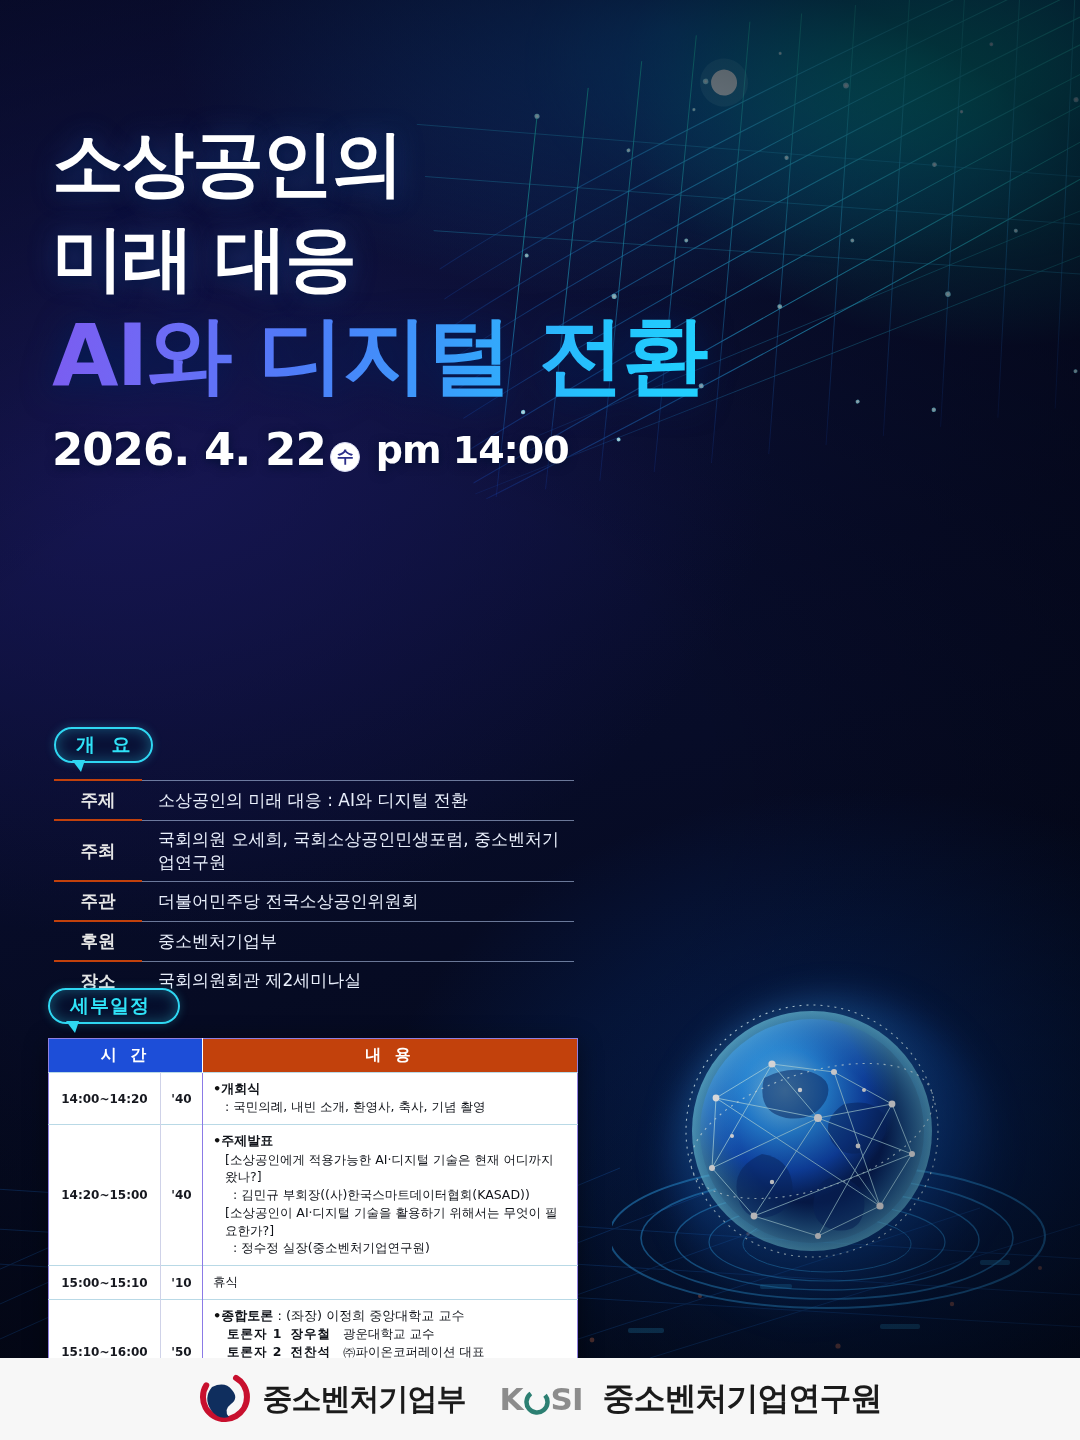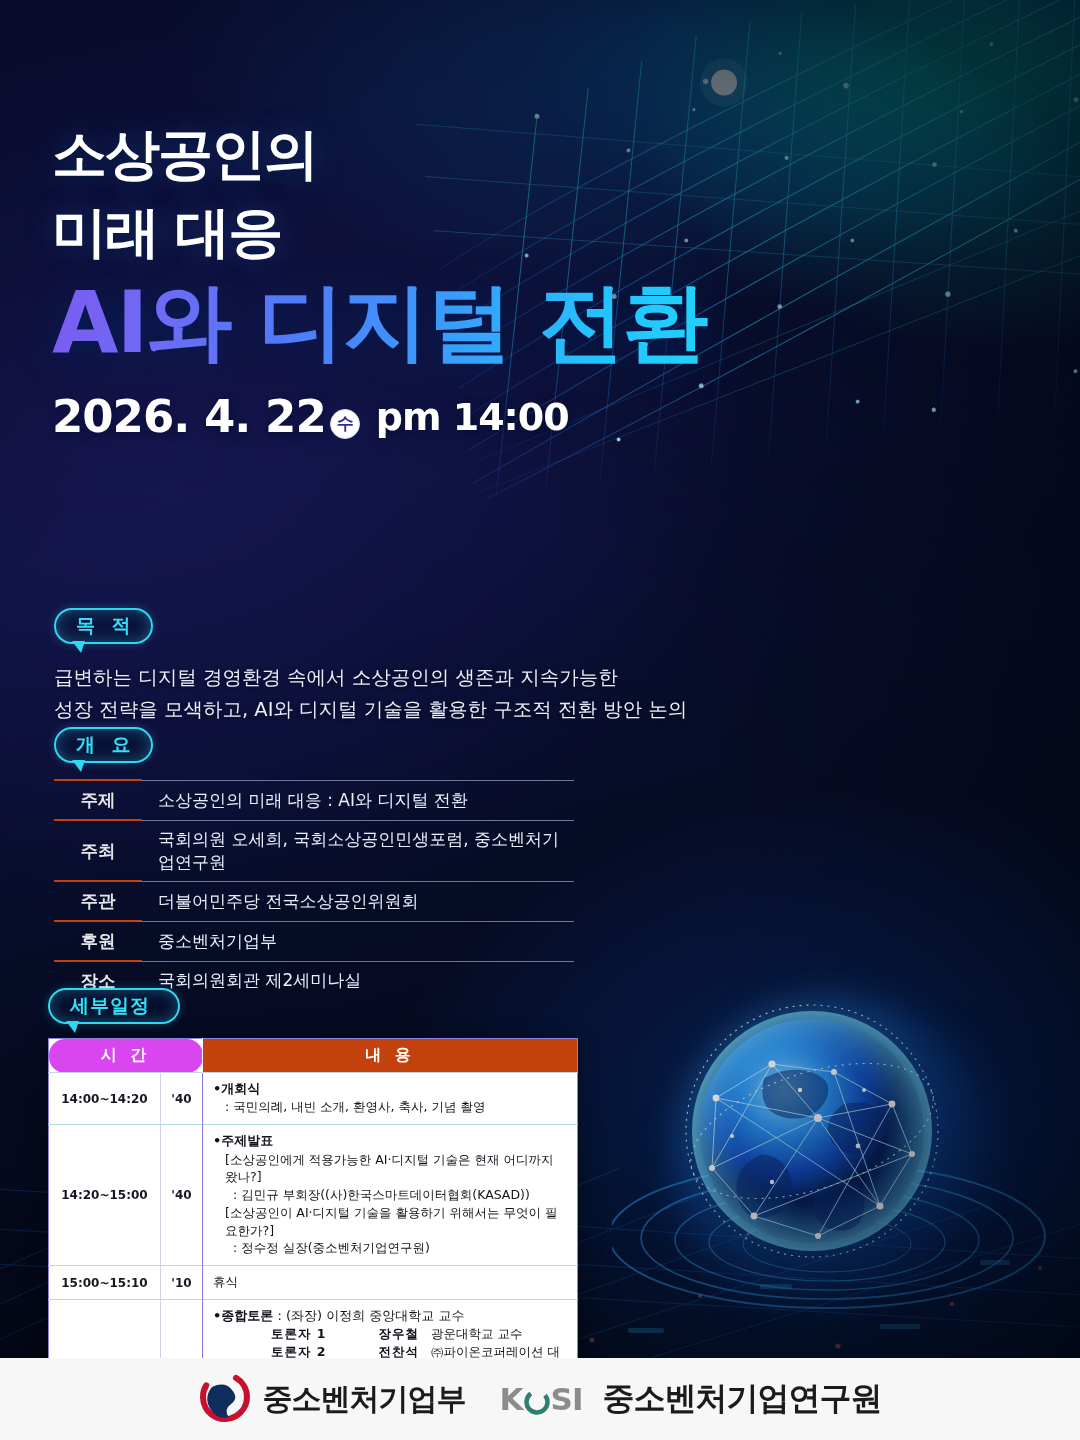--- a/index.html
+++ b/index.html
@@ -39,21 +39,21 @@
   .globe-wrap svg{ position:absolute; inset:0; width:100%; height:100%; }
 
   
   .circuit{ position:absolute; left:0; right:0; bottom:82px; height:330px; opacity:.55; }
   .circuit svg{ width:100%; height:100%; }
 
   
   .title{ position:absolute; left:52px; top:128px; width:760px; z-index:6; }
   .tline{ font-weight:900; letter-spacing:-2px; line-height:.98;
           font-family:"DejaVu Sans","Liberation Sans",sans-serif; }
-  .t1,.t2{ font-size:55px; color:#ffffff;
+  .t1,.t2{ font-size:72px; color:#ffffff;
      text-shadow:0 3px 14px rgba(0,18,60,.9), 0 0 28px rgba(70,140,255,.35); }
   .t2{ margin-top:24px; }
   .t3{ font-size:86px; margin-top:20px;
      background:linear-gradient(100deg,#7b5cf0 0%,#6f6af5 14%,#4f7bf8 32%,#3a9cfb 52%,#23c3fd 72%,#1fe0ff 100%);
      -webkit-background-clip:text; background-clip:text; color:transparent;
      -webkit-text-fill-color:transparent;
      filter:drop-shadow(0 3px 16px rgba(0,30,90,.85)); }
   .datebar{ margin-top:26px; display:flex; align-items:center; gap:2px;
      font-size:45px; font-weight:700; color:#fff; letter-spacing:-1px;
      text-shadow:0 2px 10px rgba(0,14,50,.9); }
@@ -88,36 +88,36 @@
   .ovtable tr td.v{ padding-left:16px; color:#e9effb; font-size:17px; font-weight:500;
      border-top:1px solid rgba(190,210,245,.55); }
   .ovtable tr:last-child td.v{ border-bottom:none; }
   .bigdate{ color:#35e0f5; font-size:23px; font-weight:900; letter-spacing:-.5px; }
   .smdate{ color:#eaf1ff; font-size:16px; font-weight:600; }
 
   
   .sec-sch{ position:absolute; left:48px; top:988px; z-index:6; }
   .schtable{ margin-top:14px; width:530px; border-collapse:collapse;
      background:#ffffff; border:1px solid #8f7fe0; box-shadow:0 4px 22px rgba(0,0,0,.45); }
-  .schtable th.h-time{ background:#d946ef; color:#ffffff; font-size:16px; font-weight:800;
-     letter-spacing:4px; padding:6px 0; border-right:1px solid #fff;border-radius:16px; }
+  .schtable th.h-time{ background:#1d4ed8; color:#ffffff; font-size:16px; font-weight:800;
+     letter-spacing:4px; padding:6px 0; border-right:1px solid #fff; }
   .schtable th.h-cont{ background:#c2410c; color:#ffffff; font-size:16px; font-weight:800;
      letter-spacing:4px; padding:6px 0; }
   .schtable td{ border-top:1px solid #b9d9e6; }
   .schtable td.time{ width:112px; text-align:center; font-size:12px; font-weight:700;
      color:#16181f; border-right:1px solid #cfd2e8; padding:3px 2px; }
   .schtable td.dur{ width:42px; text-align:center; font-size:12px; font-weight:700;
      color:#16181f; border-right:1px solid #8b7ae6; padding:6px 2px; }
   .schtable td.cont{ padding:7px 10px 8px 10px; font-size:12.5px; color:#101319; line-height:1.42; }
   .bullet{ font-weight:800; font-size:13px; }
   .bullet:before{ content:"\2022 "; color:#111; }
   .sub{ padding-left:12px; }
   .sub2{ padding-left:20px; }
   .deb{ padding-left:14px; }
-  .deb b{ letter-spacing:1px; margin-right:8px;margin-left:44px; }
+  .deb b{ letter-spacing:1px; margin-right:8px; }
   .thin{ font-weight:500; }
 
   
   .footer{ position:absolute; left:0; right:0; bottom:0; height:82px; background:#f7f7f7;
      display:flex; align-items:center; justify-content:center; gap:34px; z-index:8; }
   .logo{ display:flex; align-items:center; gap:12px; }
   .logo-txt{ font-size:30px; font-weight:800; color:#1b1b1b; letter-spacing:-1px; }
   .kosi{ font-size:31px; font-weight:900; color:#8c8c8c; letter-spacing:-1px; display:flex; align-items:center; }
   .kosi .o{ display:inline-block; width:26px; height:26px; position:relative; margin:0 1px; }
   .kosi-name{ font-size:32px; font-weight:800; color:#1b1b1b; letter-spacing:-1px; margin-left:8px; }
@@ -331,29 +331,20 @@
     <div class="tline t1">소상공인의</div>
     <div class="tline t2">미래 대응</div>
     <div class="tline t3">AI와 디지털 전환</div>
     <div class="datebar">
       <span>2026. 4. 22</span>
       <span class="daychip">수</span>
       <span class="pmtxt">pm 14:00</span>
     </div>
   </div>
 
-  <div class="sec-purpose">
-    <div class="pill">
-      <span>목 적</span>
-    </div>
-    <div class="purpose-text">
-      <div>급변하는 디지털 경영환경 속에서 소상공인의 생존과 지속가능한</div>
-      <div>성장 전략을 모색하고, AI와 디지털 기술을 활용한 구조적 전환 방안 논의</div>
-    </div>
-  </div>
 
   <div class="sec-over">
     <div class="pill">
       <span>개 요</span>
     </div>
     <table class="ovtable">
       <tbody>
         <tr>
           <td class="k">주제</td>
           <td class="v">소상공인의 미래 대응 : AI와 디지털 전환</td>

